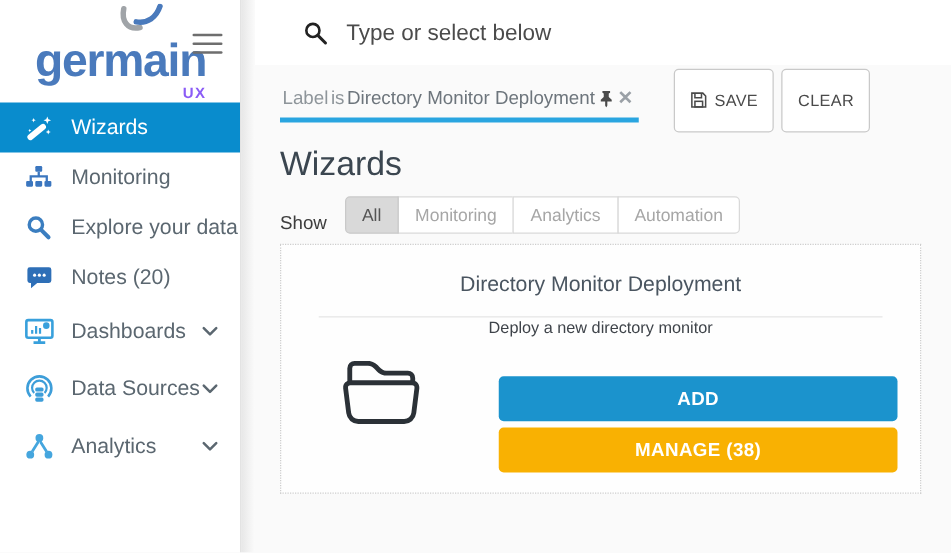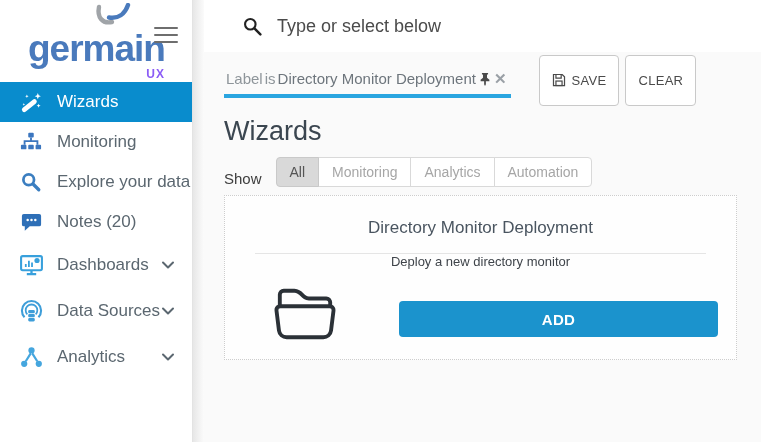--- a/index.html
+++ b/index.html
@@ -269,17 +269,18 @@
     <hr class="card-divider">
     <div class="card-desc">Deploy a new directory monitor</div>
     <div class="card-content">
       <span class="folder">
         <svg width="68" height="62" viewBox="0 0 16 16" fill="currentColor">
           <path d="M1 3.5A1.5 1.5 0 0 1 2.5 2h2.764c.958 0 1.76.56 2.311 1.184C7.985 3.648 8.48 4 9 4h4.5A1.5 1.5 0 0 1 15 5.5v.64c.57.265.94.876.856 1.546l-.64 5.124A2.5 2.5 0 0 1 12.733 15H3.266a2.5 2.5 0 0 1-2.481-2.19l-.64-5.124A1.5 1.5 0 0 1 1 6.14V3.5zM2 6h12v-.5a.5.5 0 0 0-.5-.5H9c-.964 0-1.71-.629-2.174-1.154C6.374 3.334 5.82 3 5.264 3H2.5a.5.5 0 0 0-.5.5V6zm-.367 1a.5.5 0 0 0-.496.562l.64 5.124A1.5 1.5 0 0 0 3.266 14h9.468a1.5 1.5 0 0 0 1.489-1.314l.64-5.124A.5.5 0 0 0 14.367 7H1.633z"></path>
         </svg>
       </span>
       <div class="card-buttons">
           <button class="btn-solid" style="background: rgb(27, 147, 205);">ADD</button>
+          <button class="btn-solid" style="background: rgb(249, 177, 2);">MANAGE (38)</button>
         </div>
     </div>
   </div>
 
 </div>
 
 </body></html>

